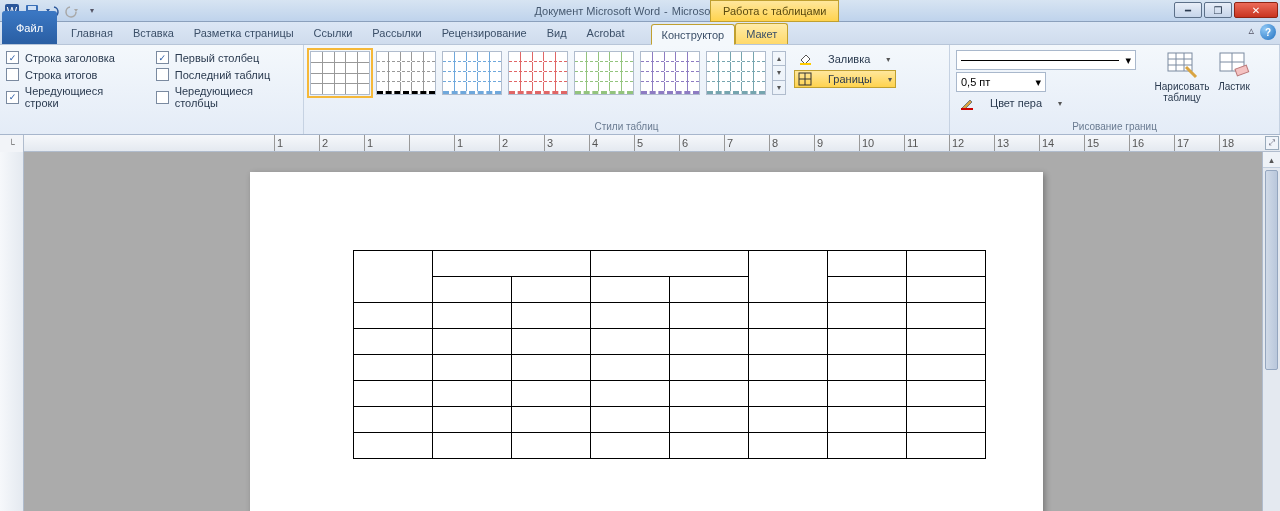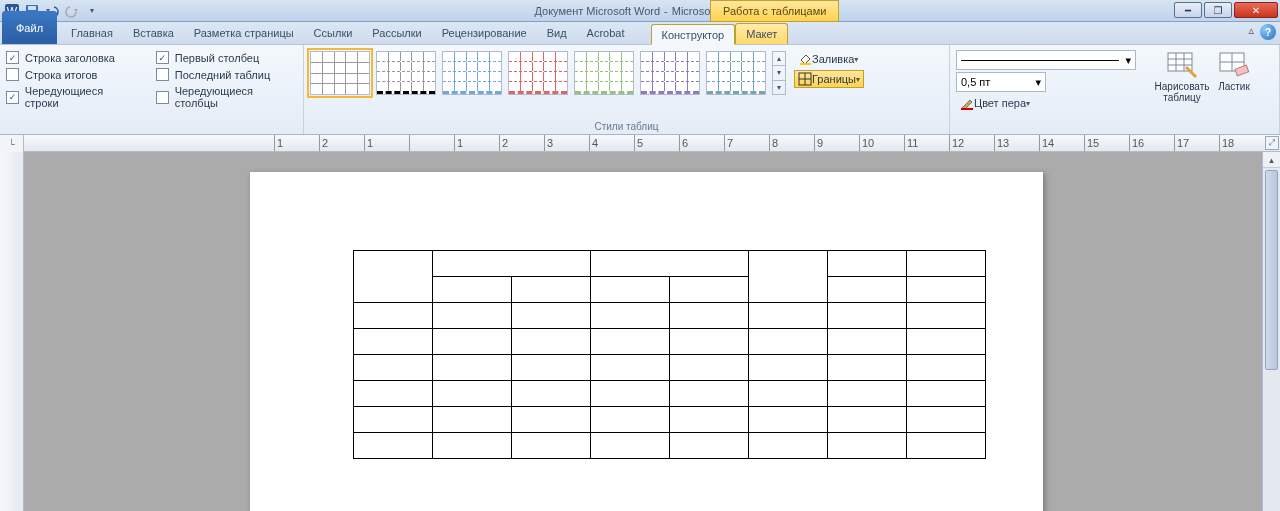--- a/index.html
+++ b/index.html
@@ -42,21 +42,21 @@
 .style-thumb.blue .r { border-color: #6fa8dc; } .style-thumb.blue .c { border-color: #6fa8dc; }
 .style-thumb.red .r { border-color: #e06666; } .style-thumb.red .c { border-color: #e06666; }
 .style-thumb.green .r { border-color: #93c47d; } .style-thumb.green .c { border-color: #93c47d; }
 .style-thumb.purple .r { border-color: #8e7cc3; } .style-thumb.purple .c { border-color: #8e7cc3; }
 .style-thumb.teal .r { border-color: #76a5af; } .style-thumb.teal .c { border-color: #76a5af; }
 .gallery-scroll { width: 14px; height: 44px; border: 1px solid #b0bccd; display: flex; flex-direction: column; }
 .gallery-scroll div { flex: 1; border-bottom: 1px solid #b0bccd; display: flex; align-items: center; justify-content: center; font-size: 8px; color: #555; }
 .gallery-scroll div:last-child { border-bottom: none; }
 
 .stack { display: flex; flex-direction: column; gap: 2px; padding-top: 3px; }
-.btn-split { display: flex; align-items: center; border: 1px solid transparent; padding: 1px 3px; gap: 0; color: #2a3a4f; }
+.btn-split { display: flex; align-items: center; border: 1px solid transparent; padding: 1px 3px; gap: 16px; color: #2a3a4f; }
 .btn-split.highlight { background: linear-gradient(to bottom,#ffe79c,#ffd34e); border: 1px solid #c0a030; }
 .btn-split .dd { font-size: 8px; color: #555; }
 .line-select { width: 180px; height: 20px; border: 1px solid #a9b8cc; background: #fff; display: flex; align-items: center; justify-content: space-between; padding: 0 4px; }
 .line-select .line { flex: 1; height: 1px; background: #000; margin-right: 6px; }
 .weight-select { width: 90px; height: 20px; border: 1px solid #a9b8cc; background: #fff; display: flex; align-items: center; padding: 0 4px; justify-content: space-between; }
 .big-btn { display: flex; flex-direction: column; align-items: center; gap: 2px; color: #2a3a4f; width: 60px; text-align: center; }
 .big-btn .ico { width: 32px; height: 32px; display: flex; align-items: center; justify-content: center; }
 
 .ruler-row { height: 17px; background: #e9edf3; border-bottom: 1px solid #b0bccd; display: flex; }
 .corner-box { width: 24px; height: 17px; border-right: 1px solid #b0bccd; display: flex; align-items: center; justify-content: center; background: #f2f4f8; font-size: 9px; color: #666; }
@@ -486,20 +486,21 @@
             <svg width="32" height="32">
               <rect x="2" y="6" width="24" height="18" fill="#fff" stroke="#7a8aa0"></rect>
               <line x1="2" y1="15" x2="26" y2="15" stroke="#7a8aa0"></line>
               <line x1="14" y1="6" x2="14" y2="24" stroke="#7a8aa0"></line>
               <rect x="18" y="20" width="12" height="7" fill="#f4c2c2" stroke="#b77" transform="rotate(-20 24 24)"></rect>
             </svg>
           </span>
         <span style="font-size:10px;">Ластик</span>
       </div>
     </div>
+    <div class="group-label">Рисование границ</div>
   </div>
 </div>
 
 <div class="ruler-row">
   <div class="corner-box">└</div>
   <div class="h-ruler">
     <div class="marks" id="ruler-marks">
         <div class="tick">1</div>
         <div class="tick">2</div>
         <div class="tick">1</div>

